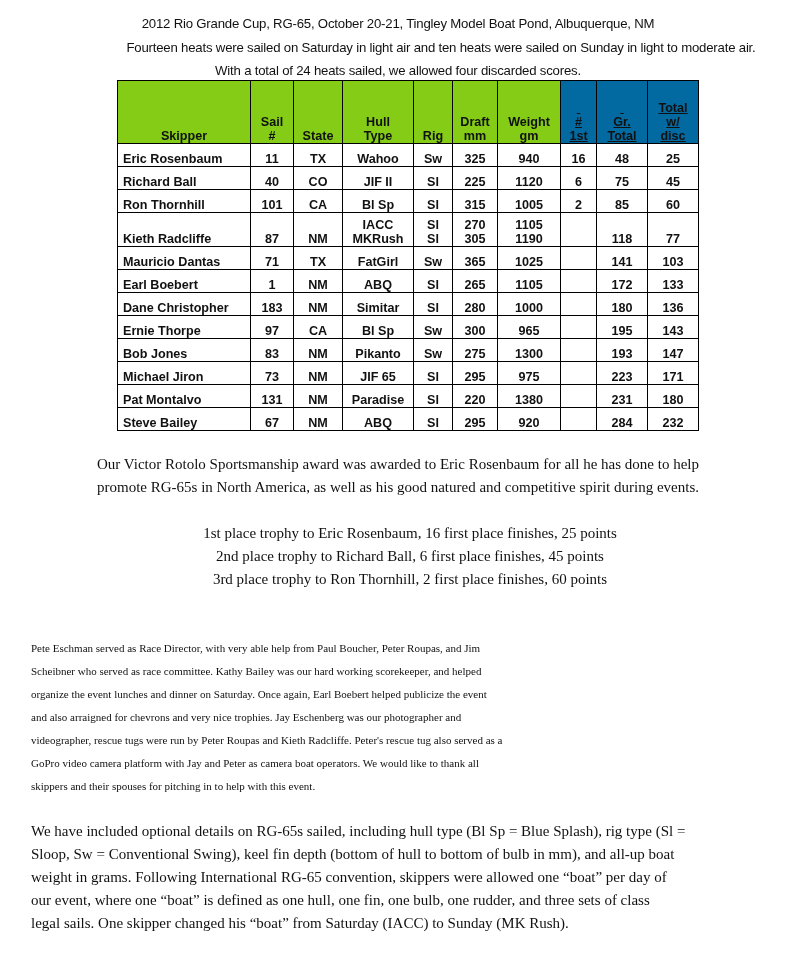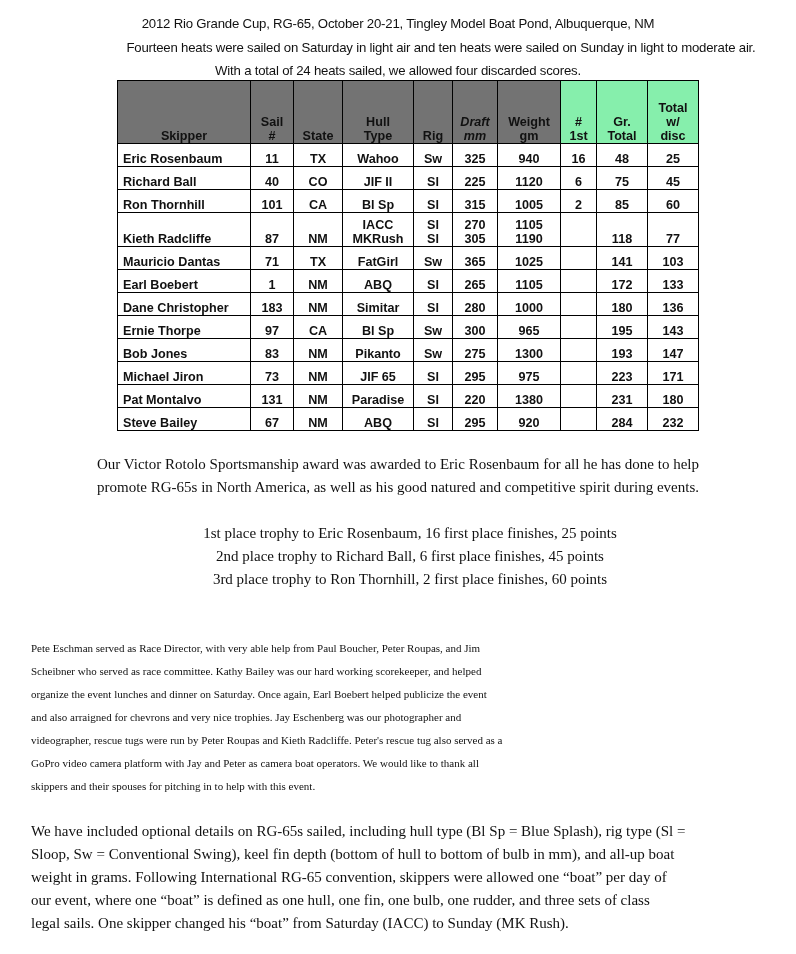--- a/index.html
+++ b/index.html
@@ -7,22 +7,22 @@
   .hdr { position: absolute; left: 0; width: 796px; text-align: center;
          font-family: "Liberation Sans Narrow", "Liberation Sans", sans-serif;
          font-size: 13.2px; font-weight: normal; letter-spacing: -0.2px; white-space: nowrap; }
   #t1 { top: 16px; }
   #t2 { top: 40px; padding-left: 43px; }
   #t3 { top: 63px; }
   table.res { position: absolute; left: 117px; top: 80px; border-collapse: collapse;
               font-family: "Liberation Sans", sans-serif; font-size: 12.6px; font-weight: bold; }
   table.res td, table.res th { border: 1px solid #000; padding: 0 2px; text-align: center; vertical-align: bottom; line-height: 14px; }
   table.res th { height: 62px; font-weight: bold; }
-  table.res th.c { background: #737373; }
-  table.res th.g { background: #86efac; }
+  table.res th.c { background: #84cc16; }
+  table.res th.g { background: #0369a1; text-decoration: underline; }
   table.res td { height: 22px; }
   table.res td.name { text-align: left; padding-left: 5px; }
   table.res tr.tall td { height: 33px; }
   p.serif { position: absolute; margin: 0; font-family: "Liberation Serif", serif; font-size: 15px; line-height: 23px; }
   #award { left: 40px; width: 716px; top: 453px; text-align: center; }
   #trophies { left: 12px; width: 796px; top: 522px; text-align: center; line-height: 23px; }
   #credits { left: 31px; width: 760px; top: 637px; font-size: 11px; }
   #notes { left: 31px; width: 760px; top: 820px; font-size: 15px; }
   .line { display: block; white-space: nowrap; }
 </style>
@@ -54,21 +54,21 @@
         <th class="c" style="width: 66px;">
           <div>&nbsp;</div>
           <div>Hull</div>
           <div>Type</div>
         </th>
         <th class="c" style="width: 34px;">
           <div>&nbsp;</div>
           <div>&nbsp;</div>
           <div>Rig</div>
         </th>
-        <th class="c" style="width: 40px; font-style: italic;">
+        <th class="c" style="width: 40px;">
           <div>&nbsp;</div>
           <div>Draft</div>
           <div>mm</div>
         </th>
         <th class="c" style="width: 58px;">
           <div>&nbsp;</div>
           <div>Weight</div>
           <div>gm</div>
         </th>
         <th class="g" style="width: 31px;">

